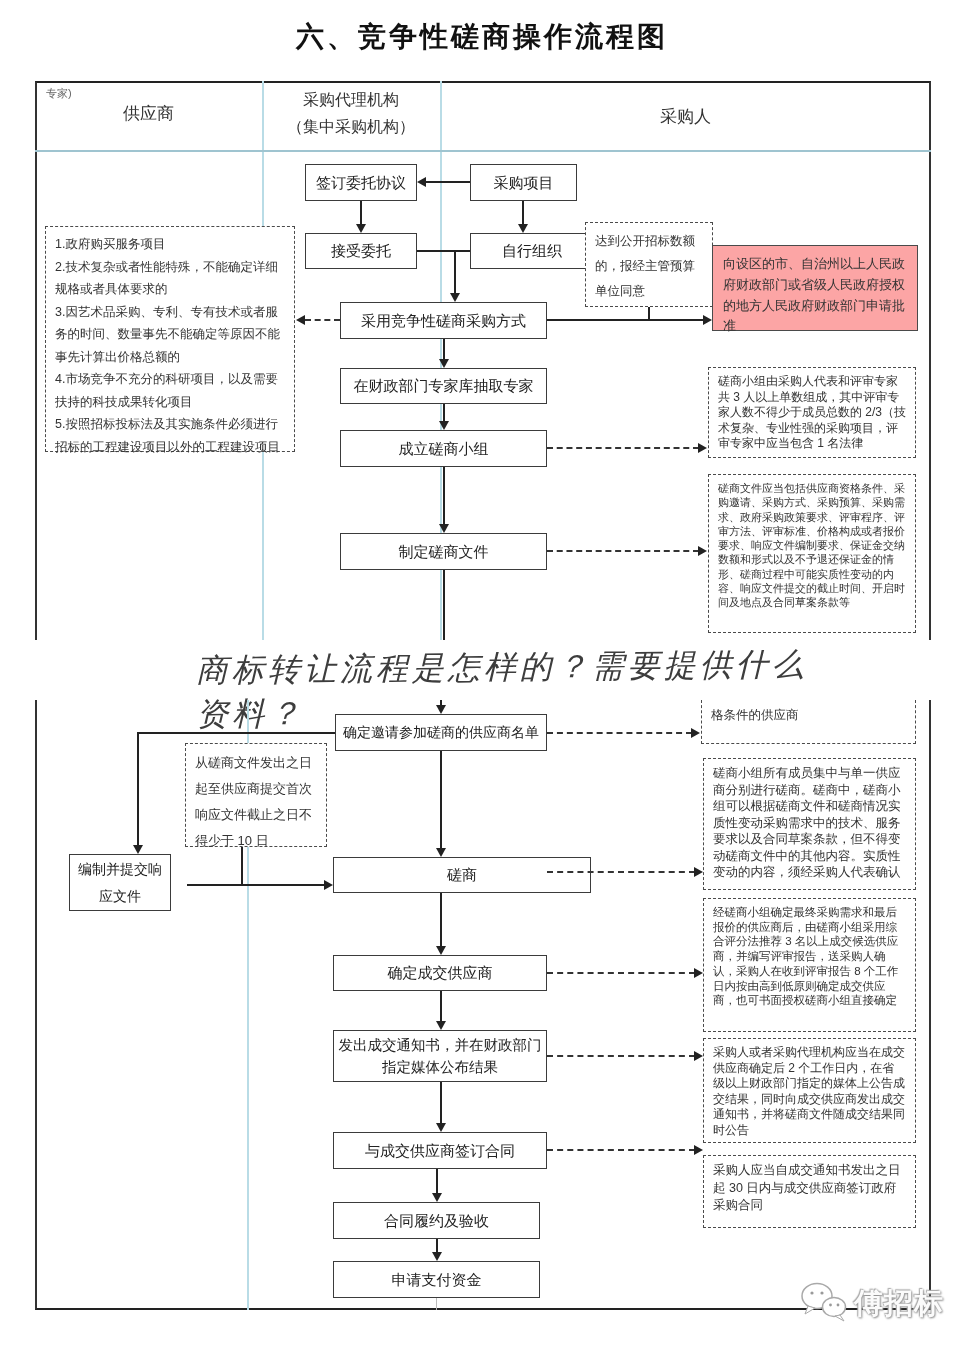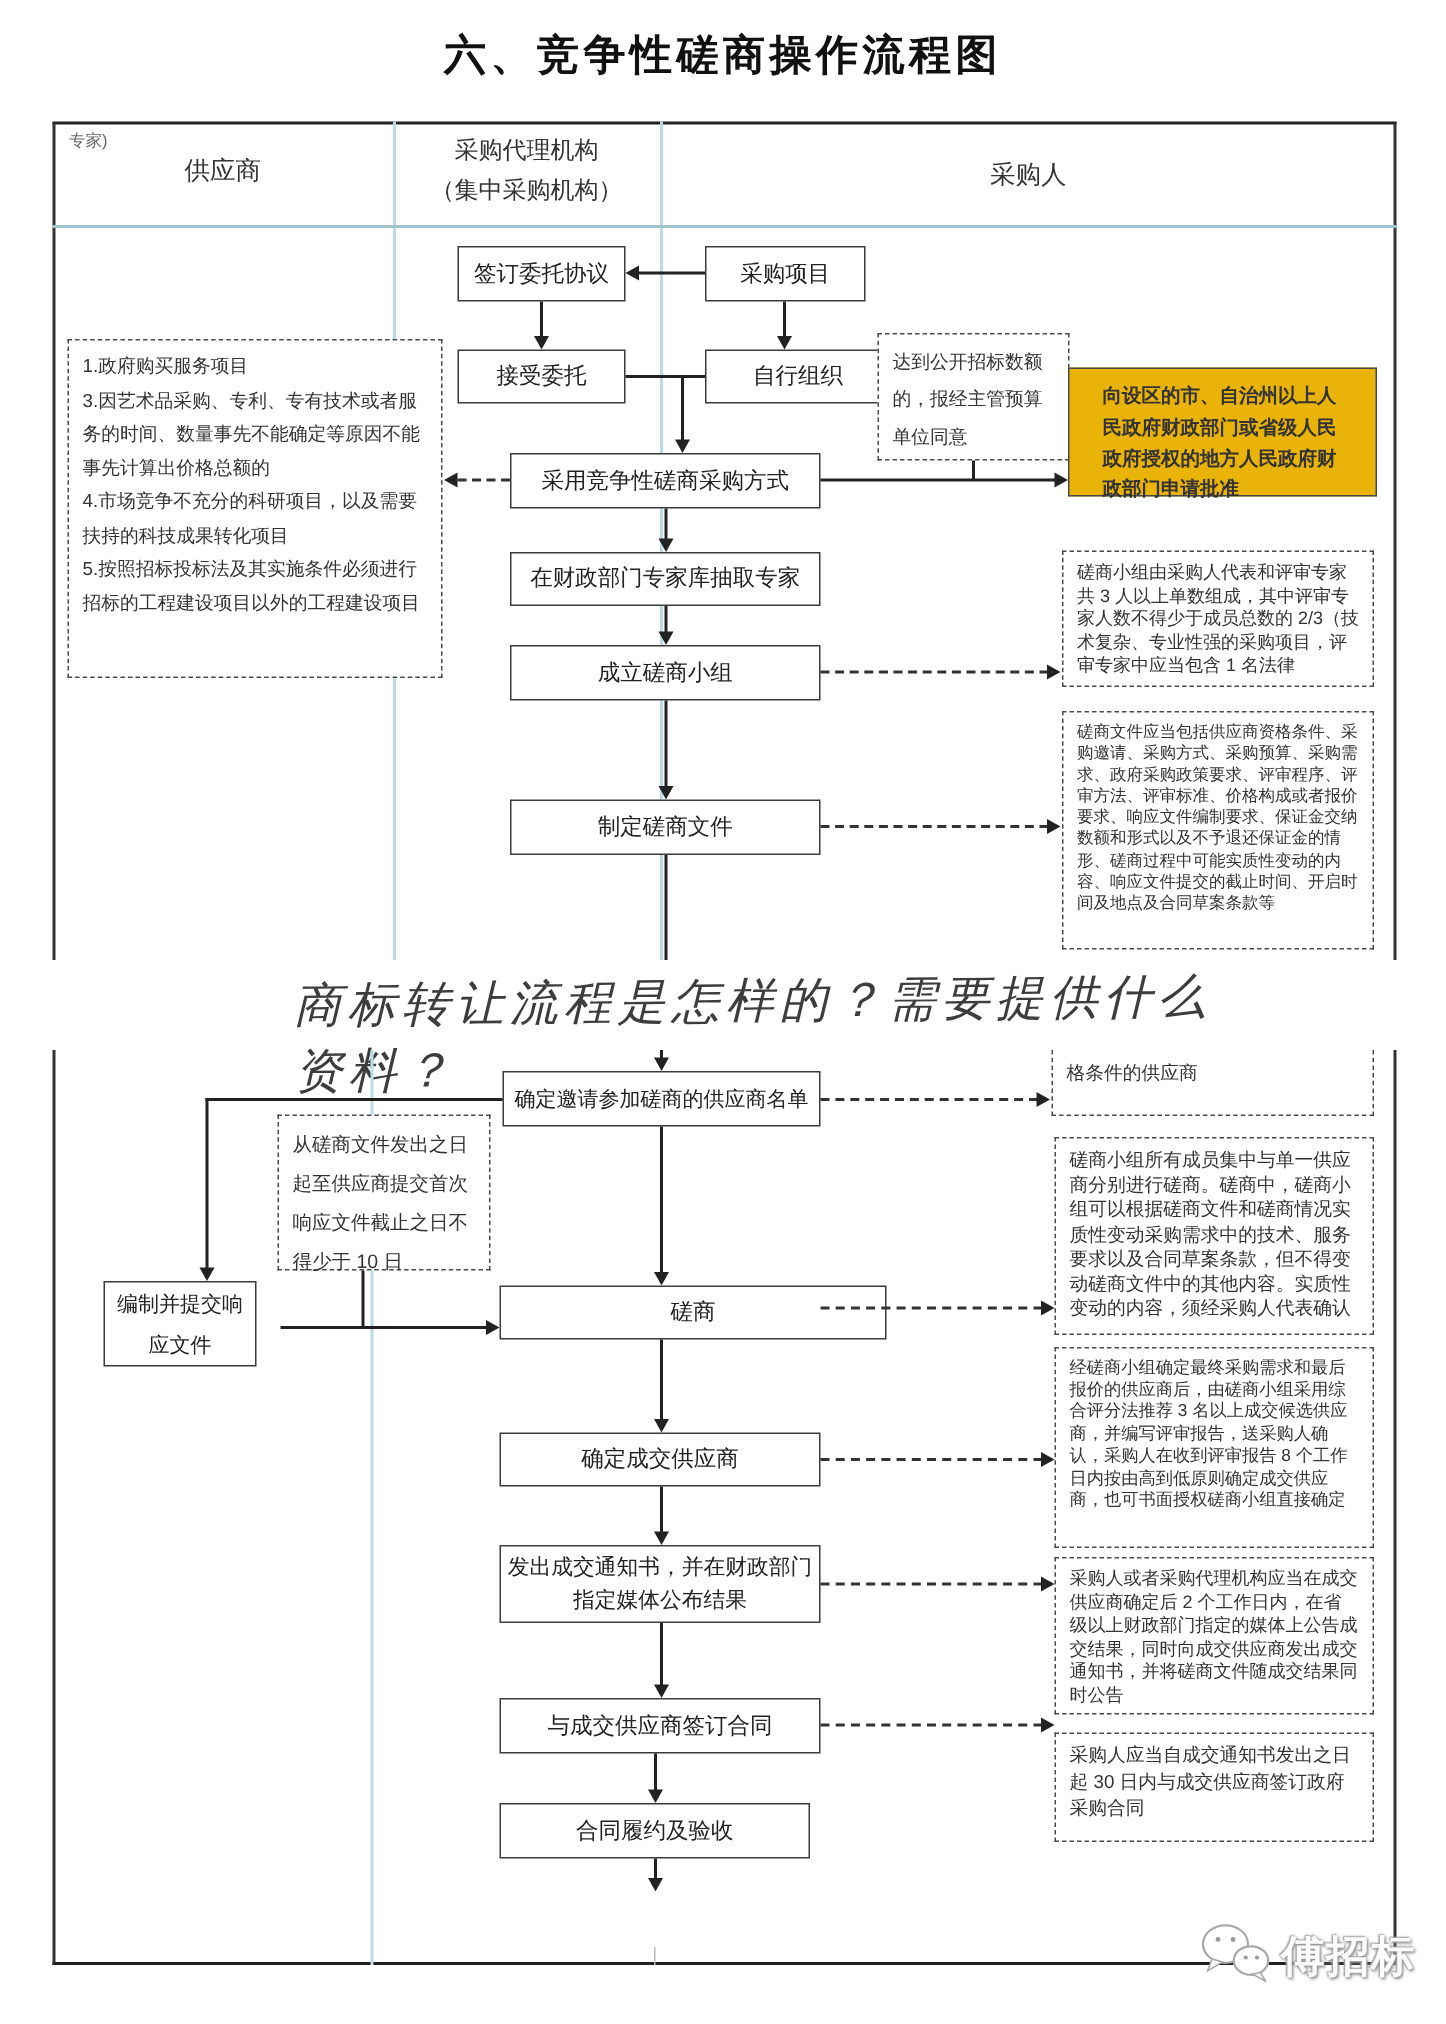--- a/index.html
+++ b/index.html
@@ -8,22 +8,22 @@
   .title{position:absolute;left:0;top:18px;width:100%;text-align:center;font-size:28px;
          font-weight:bold;letter-spacing:3px;color:#111;}
   .frame{position:absolute;box-sizing:border-box;}
   .lane-line{position:absolute;width:1.5px;background:#b9dce6;}
   .hdr-line{position:absolute;height:1.5px;background:#9fc4d0;}
   .lane-label{position:absolute;font-size:17px;color:#333;text-align:center;}
   .corner{position:absolute;font-size:11px;color:#666;}
   .node{position:absolute;border:1.5px solid #3b3b3b;background:#fff;display:flex;
         align-items:center;justify-content:center;text-align:center;font-size:15px;
         color:#222;box-sizing:border-box;line-height:1.55;padding:2px 4px;}
-  .solidnote{position:absolute;border:1.5px solid #4a4a4a;background:#eab308;color:#333;
-        font-size:13px;line-height:1.65;padding:8px 22px;box-sizing:border-box;font-weight:bold;}
+  .solidnote{position:absolute;border:1.5px solid #4a4a4a;background:#fca5a5;color:#333;
+        font-size:13px;line-height:1.65;padding:8px 10px;box-sizing:border-box;}
   .note{position:absolute;border:1.5px dashed #4a4a4a;background:#fff;color:#333;
         text-align:left;padding:6px 9px;box-sizing:border-box;}
   .note.noTop{border-top:none;}
   .vline{position:absolute;width:2px;background:#222;}
   .hline{position:absolute;height:2px;background:#222;}
   .hdash{position:absolute;height:0;border-top:2px dashed #333;}
   .ah{position:absolute;width:0;height:0;}
   .ah.down{border-left:5px solid transparent;border-right:5px solid transparent;border-top:9px solid #222;}
   .ah.right{border-top:5px solid transparent;border-bottom:5px solid transparent;border-left:9px solid #222;}
   .ah.left{border-top:5px solid transparent;border-bottom:5px solid transparent;border-right:9px solid #222;}
@@ -71,20 +71,21 @@
     </div>
   <div class="node" style="left:340px;top:430px;width:207px;height:37px;">
     <span>成立磋商小组</span>
     </div>
   <div class="node" style="left:340px;top:533px;width:207px;height:37px;">
     <span>制定磋商文件</span>
     </div>
 
   <div class="note" style="left:45px;top:226px;width:250px;height:226px;font-size:12.5px;line-height:1.8;">
     <div>1.政府购买服务项目</div>
+    <div>2.技术复杂或者性能特殊，不能确定详细规格或者具体要求的</div>
     <div>3.因艺术品采购、专利、专有技术或者服务的时间、数量事先不能确定等原因不能事先计算出价格总额的</div>
     <div>4.市场竞争不充分的科研项目，以及需要扶持的科技成果转化项目</div>
     <div>5.按照招标投标法及其实施条件必须进行招标的工程建设项目以外的工程建设项目</div>
   </div>
   <div class="note" style="left:585px;top:222px;width:128px;height:85px;font-size:12.5px;line-height:2;">达到公开招标数额的，报经主管预算单位同意</div>
   <div class="solidnote" style="left:712px;top:245px;width:206px;height:86px;font-size:13px;line-height:1.6;">向设区的市、自治州以上人民政府财政部门或省级人民政府授权的地方人民政府财政部门申请批准</div>
   <div class="note" style="left:708px;top:367px;width:208px;height:91px;font-size:12px;line-height:1.3;">磋商小组由采购人代表和评审专家共 3 人以上单数组成，其中评审专家人数不得少于成员总数的 2/3（技术复杂、专业性强的采购项目，评审专家中应当包含 1 名法律</div>
   <div class="note" style="left:708px;top:474px;width:208px;height:159px;font-size:11px;line-height:1.3;">磋商文件应当包括供应商资格条件、采购邀请、采购方式、采购预算、采购需求、政府采购政策要求、评审程序、评审方法、评审标准、价格构成或者报价要求、响应文件编制要求、保证金交纳数额和形式以及不予退还保证金的情形、磋商过程中可能实质性变动的内容、响应文件提交的截止时间、开启时间及地点及合同草案条款等</div>
 
   <div class="hline" style="left:424px;top:181px;width:46px;"></div>
@@ -131,20 +132,23 @@
     <span>确定成交供应商</span>
     </div>
   <div class="node" style="left:333px;top:1030px;width:214px;height:52px;font-size:14.5px;">
     <span>发出成交通知书，并在财政部门指定媒体公布结果</span>
     </div>
   <div class="node" style="left:333px;top:1132px;width:214px;height:37px;">
     <span>与成交供应商签订合同</span>
     </div>
   <div class="node" style="left:333px;top:1202px;width:207px;height:37px;justify-content:center;">
     <span>合同履约及验收</span>
+    </div>
+  <div class="node" style="left:333px;top:1261px;width:207px;height:37px;">
+    <span>申请支付资金</span>
     </div>
 
   <div class="note noTop" style="left:701px;top:700px;width:215px;height:44px;font-size:12.5px;line-height:1.5;">格条件的供应商</div>
   <div class="note" style="left:185px;top:743px;width:142px;height:104px;font-size:13px;line-height:2;">从磋商文件发出之日起至供应商提交首次响应文件截止之日不得少于 10 日</div>
   <div class="note" style="left:703px;top:758px;width:213px;height:132px;font-size:12.5px;line-height:1.32;">磋商小组所有成员集中与单一供应商分别进行磋商。磋商中，磋商小组可以根据磋商文件和磋商情况实质性变动采购需求中的技术、服务要求以及合同草案条款，但不得变动磋商文件中的其他内容。实质性变动的内容，须经采购人代表确认</div>
   <div class="note" style="left:703px;top:898px;width:213px;height:134px;font-size:11.5px;line-height:1.28;">经磋商小组确定最终采购需求和最后报价的供应商后，由磋商小组采用综合评分法推荐 3 名以上成交候选供应商，并编写评审报告，送采购人确认，采购人在收到评审报告 8 个工作日内按由高到低原则确定成交供应商，也可书面授权磋商小组直接确定</div>
   <div class="note" style="left:703px;top:1038px;width:213px;height:105px;font-size:12px;line-height:1.3;">采购人或者采购代理机构应当在成交供应商确定后 2 个工作日内，在省级以上财政部门指定的媒体上公告成交结果，同时向成交供应商发出成交通知书，并将磋商文件随成交结果同时公告</div>
   <div class="note" style="left:703px;top:1155px;width:213px;height:73px;font-size:12.5px;line-height:1.4;">采购人应当自成交通知书发出之日起 30 日内与成交供应商签订政府采购合同</div>
 
   <div class="vline" style="left:440px;top:700px;height:7px;"></div>

